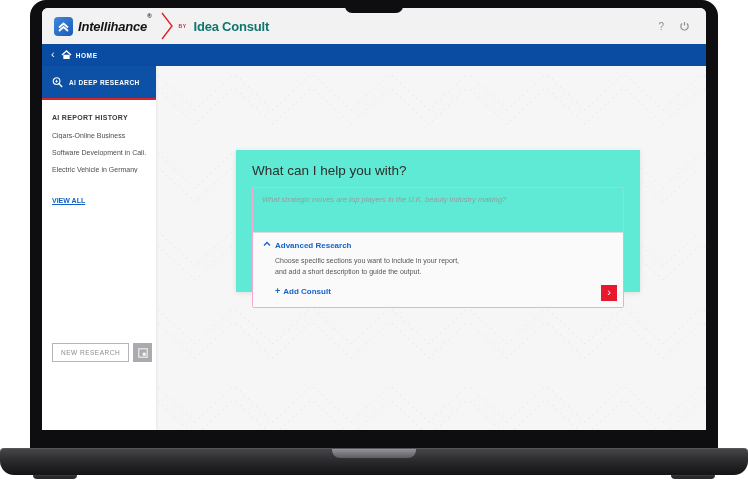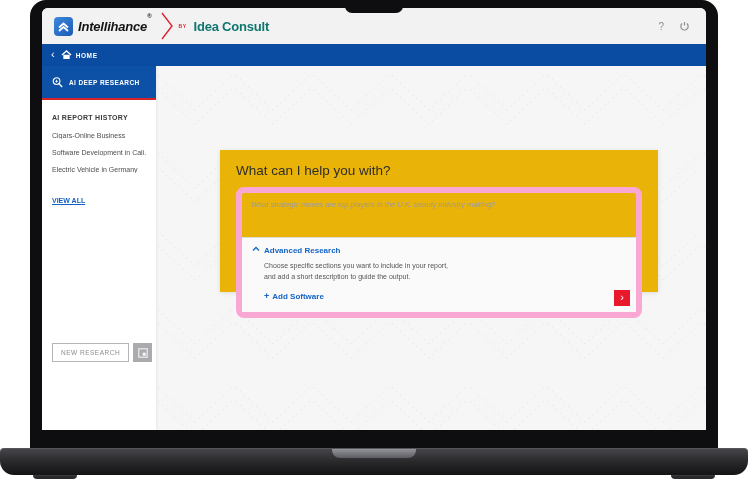--- a/index.html
+++ b/index.html
@@ -64,24 +64,24 @@
   .new-research-row { position: absolute; left: 10px; bottom: 68px; display: flex; gap: 4px; }
   .new-research-btn { background: #ffffff; border: 1px solid #b5b5b9; color: #8e8e92;
     font-size: 6.5px; letter-spacing: 0.5px; padding: 5px 8px; cursor: pointer;
     font-family: "Liberation Sans", sans-serif; }
   .new-research-square { width: 19px; height: 19px; background: #ababaf; border: none;
     display: flex; align-items: center; justify-content: center; cursor: pointer; }
 
   .main { flex: 1; position: relative; background: #f6f6f7; overflow: hidden; }
   .pattern { position: absolute; left: 0; top: 0; width: 100%; height: 100%; }
 
-  .prompt-card { position: absolute; left: 64px; top: 84px; width: 438px; height: 142px;
-    background: #eab308; box-shadow: 0 1px 5px rgba(0,0,0,0.10); padding: 13px 16px; }
+  .prompt-card { position: absolute; left: 80px; top: 84px; width: 404px; height: 142px;
+    background: #5eead4; box-shadow: 0 1px 5px rgba(0,0,0,0.10); padding: 13px 16px; }
   .prompt-heading { font-size: 13.5px; font-weight: 500; color: #2e2e2e; margin-bottom: 9px; }
-  .prompt-box { border: 6px solid #f9a8d4; border-radius: 8px; }
+  .prompt-box { border: 1px solid #f9a8d4; border-radius: 2px; }
   .prompt-input { display: block; width: 100%; height: 44px; border: none; resize: none;
     padding: 7px 9px; font-size: 7.5px; font-style: italic; color: #3c3c3c;
     font-family: "Liberation Sans", sans-serif; outline: none; background: transparent; }
   .prompt-input::placeholder { color: #9a9a9e; font-style: italic; }
   .advanced { background: #fafafa; border-top: 1px solid #dcdcdf; padding: 8px 10px 9px; position: relative; }
   .advanced-toggle { display: flex; align-items: flex-start; gap: 4px; cursor: pointer; }
   .advanced-toggle-label { color: #1464c8; font-size: 8px; font-weight: 600; }
   .advanced-desc { margin: 6px 0 0 12px; font-size: 7px; line-height: 1.55; color: #555558; }
   .add-section { display: inline-flex; align-items: center; gap: 3px; margin: 9px 0 0 12px; cursor: pointer; }
   .add-section-plus { color: #1464c8; font-size: 9px; font-weight: bold; line-height: 1; }
@@ -190,21 +190,21 @@
                     <path d="M1 4.5 L4 1.5 L7 4.5" fill="none" stroke="#1464c8" stroke-width="1.3"></path>
                   </svg>
                   <span class="advanced-toggle-label">Advanced Research</span>
                 </div>
                 <div class="advanced-desc">
                   <div>Choose specific sections you want to include in your report,</div>
                   <div>and add a short description to guide the output.</div>
                 </div>
                 <div class="add-section">
                   <span class="add-section-plus">+</span>
-                  <span class="add-section-label">Add Software</span>
+                  <span class="add-section-label">Add Consult</span>
                 </div>
                 <button class="submit-btn">
                   <span class="submit-glyph">›</span>
                 </button>
               </div>
             </div>
           </div>
         </div>
 
       </div>

